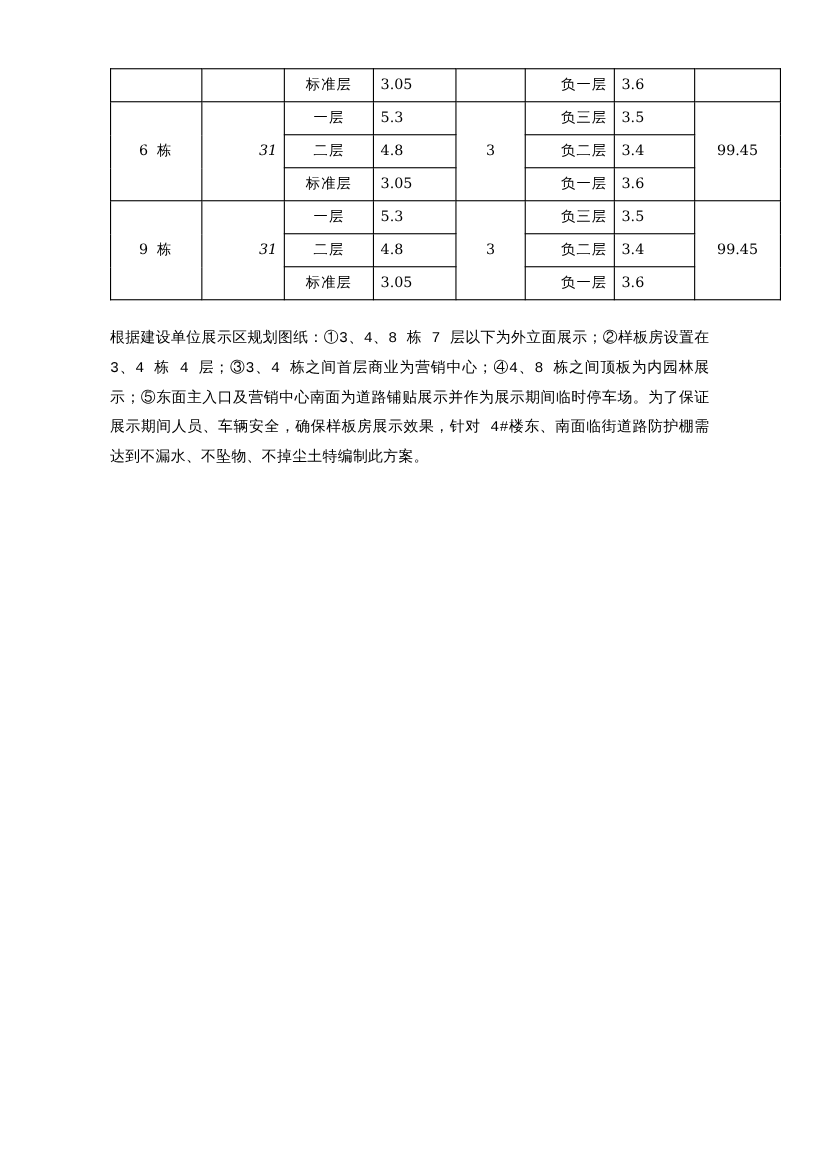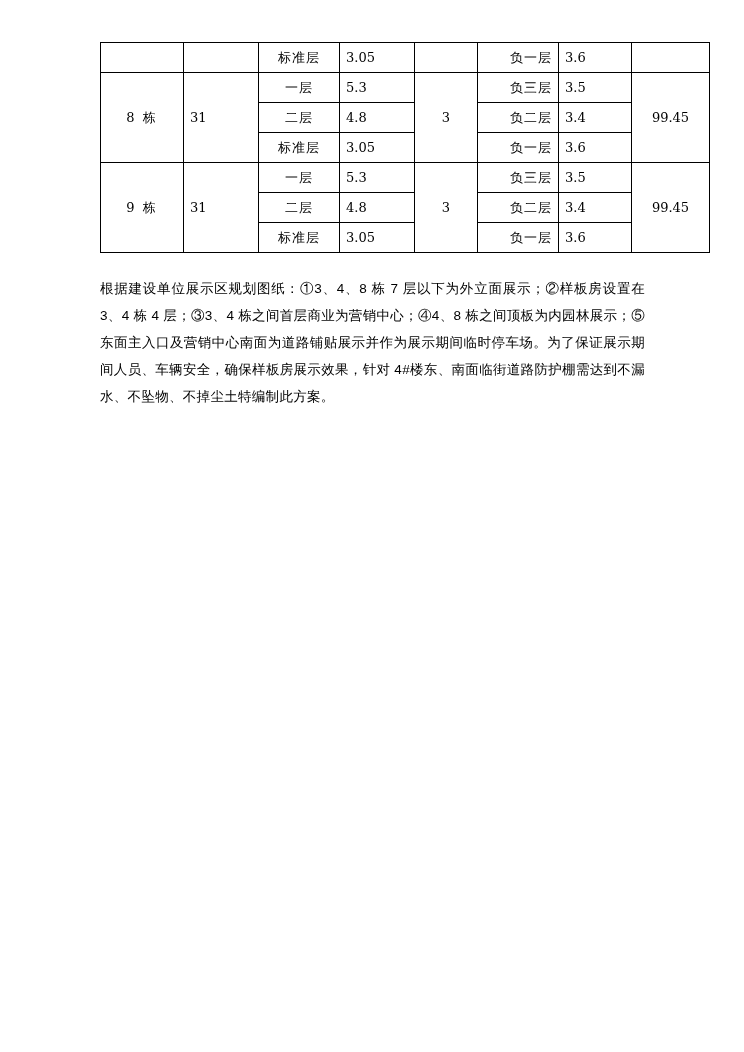--- a/index.html
+++ b/index.html
@@ -14,53 +14,53 @@
     margin: 0 auto;
     position: relative;
     box-sizing: border-box;
     font-family: "DejaVu Serif", "Liberation Serif", serif;
     color: #000000;
     overflow: hidden;
   }
   .content {
     position: absolute;
     left: 100px;
-    top: 42px;
+    top: 62px;
     width: 545px;
   }
   table.doc-table {
     border-collapse: collapse;
     width: 545px;
     table-layout: fixed;
   }
   table.doc-table td {
     border: 1px solid #000000;
     height: 29px;
     padding: 0 6px;
     font-size: 13px;
     font-family: "DejaVu Serif", "Liberation Serif", serif;
     vertical-align: middle;
     line-height: 1.2;
   }
   td.c-name    { width: 70px;  text-align: center; letter-spacing: 2px; }
-  td.c-floors  { width: 62px;  text-align: left; }
+  td.c-floors  { width: 62px;  text-align: right; font-style: italic; }
   td.c-lname   { width: 68px;  text-align: center; letter-spacing: 1px; }
   td.c-lval    { width: 62px;  text-align: left; padding-left: 8px; margin-left: 20px; }
   td.c-bcount  { width: 50px;  text-align: center; }
   td.c-bname   { width: 68px;  text-align: right; letter-spacing: 1px; }
   td.c-bval    { width: 60px;  text-align: left; padding-left: 8px; }
   td.c-height  { width: 65px;  text-align: center; }
   td.blank     { }
   .para {
     margin-top: 22px;
     font-size: 13.5px;
     line-height: 2.0;
     text-align: justify;
     text-justify: inter-ideograph;
-    font-family: Liberation Sans, sans-serif;
+    font-family: Liberation Mono, monospace;
     letter-spacing: 0.3px;
     text-indent: 0;
   }
 </style>
 </head>
 <body>
 
 <div class="page">
   <div class="content">
 
@@ -72,21 +72,21 @@
           <td class="c-floors blank"></td>
           <td class="c-lname">标准层</td>
           <td class="c-lval">3.05</td>
           <td class="c-bcount blank"></td>
           <td class="c-bname">负一层</td>
           <td class="c-bval">3.6</td>
           <td class="c-height blank"></td>
         </tr>
 
         <tr>
-          <td class="c-name" rowspan="3">8 栋</td>
+          <td class="c-name" rowspan="3">6 栋</td>
           <td class="c-floors" rowspan="3">31</td>
           <td class="c-lname">一层</td>
           <td class="c-lval">5.3</td>
           <td class="c-bcount" rowspan="3">3</td>
           <td class="c-bname">负三层</td>
           <td class="c-bval">3.5</td>
           <td class="c-height" rowspan="3">99.45</td>
         </tr>
 
         <tr>

